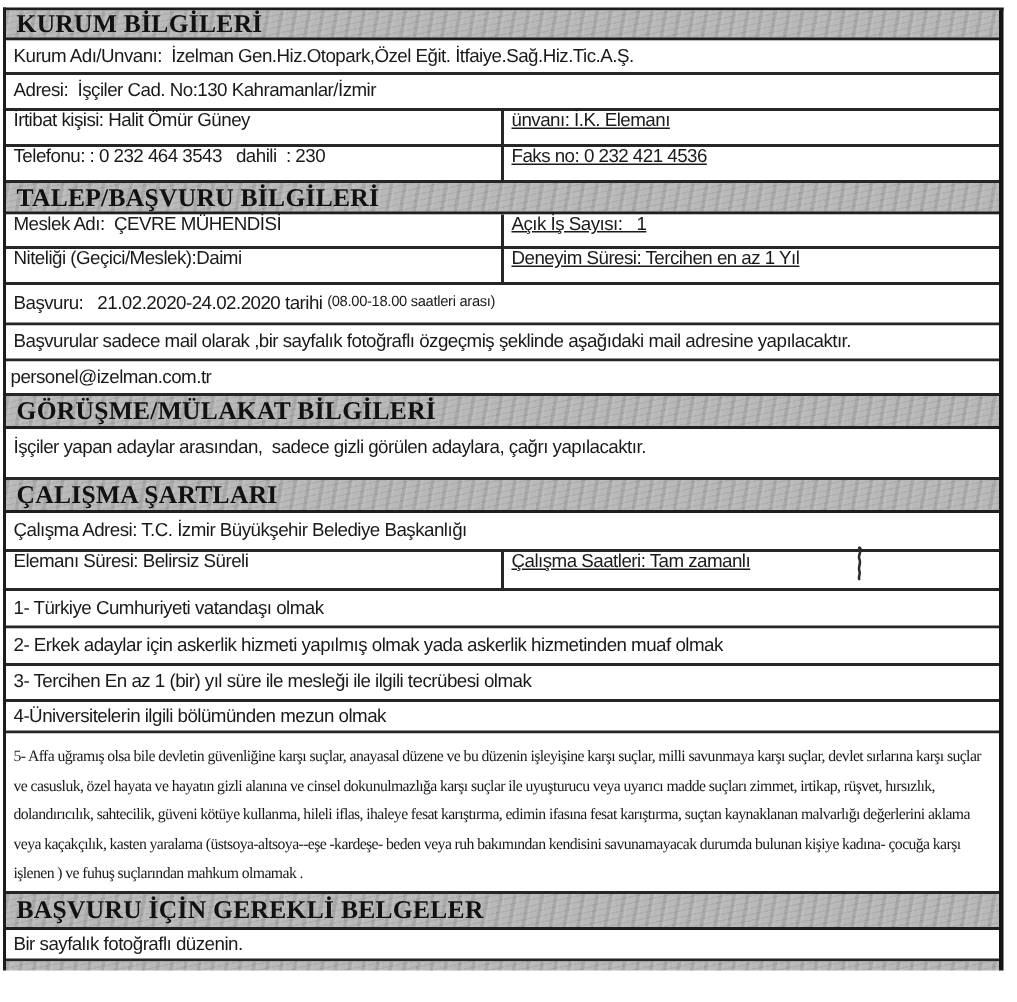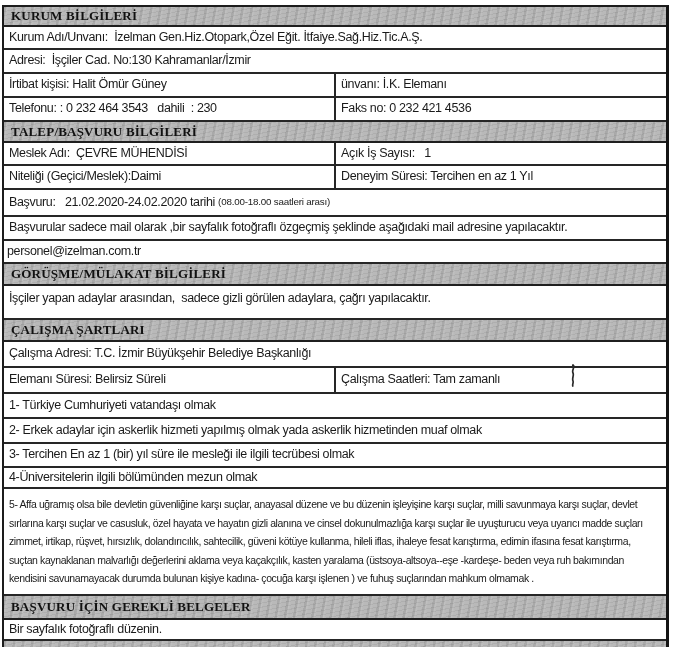--- a/index.html
+++ b/index.html
@@ -10,40 +10,40 @@
   .doc{
     position:absolute;left:2px;top:5px;width:667px;box-sizing:border-box;
     border-top:2px solid #1c1c1c;border-left:2px solid #1c1c1c;border-right:3px solid #141414;
     background:#ffffff;
   }
   .row{
     box-sizing:border-box;border-bottom:2px solid #262626;
     display:flex;align-items:center;padding-left:5px;background:#fff;
   }
   .row.nopad{padding-left:0;}
-  .cell{box-sizing:border-box;height:100%;display:flex;align-items:center;padding-left:5px;}
+  .cell{box-sizing:border-box;height:100%;display:flex;align-items:flex-start;padding-left:5px;}
   .cell.l{width:332px;border-right:2px solid #262626;}
-  .cell.r{flex:1;}
+  .cell.r{flex:1;text-decoration:underline;}
   .band{
     box-sizing:border-box;border-bottom:2px solid #1f1f1f;
     display:flex;align-items:center;padding-left:7px;
     background-color:#b9b9b9;
     background-image:
       repeating-linear-gradient(100deg, rgba(0,0,0,0.085) 0px, rgba(0,0,0,0.085) 2px, rgba(255,255,255,0.10) 3px, rgba(255,255,255,0) 5px, rgba(255,255,255,0) 9px),
       repeating-linear-gradient(168deg, rgba(0,0,0,0.06) 0px, rgba(0,0,0,0.06) 1px, rgba(255,255,255,0) 1px, rgba(255,255,255,0) 4px);
-    font-family:"Liberation Serif", serif;font-weight:bold;font-size:13px;
+    font-family:"Liberation Serif", serif;font-weight:bold;font-size:17px;
     letter-spacing:0.2px;color:#111;
   }
   .t{font-size:12.5px;letter-spacing:-0.35px;white-space:pre-wrap;line-height:1.1;}
   .b{font-weight:normal;}
   .sm{font-size:9.8px;letter-spacing:-0.2px;}
   .par-row{display:block;box-sizing:border-box;border-bottom:2px solid #262626;
     padding:5px 8px 0 5px;overflow:hidden;background:#fff;}
   .par{font-size:10.5px;letter-spacing:-0.4px;line-height:16.5px;text-align:justify;
-    white-space:normal;color:#1a1a1a;}
+    white-space:normal;color:#1a1a1a;font-family:Liberation Serif, serif;}
   .sliver{border-bottom:none;}
   .artifact{position:absolute;left:568px;top:364px;pointer-events:none;}
 </style>
 </head>
 <body>
 
 <div class="doc">
 
   <div class="band" style="height:20px">
     <span>KURUM BİLGİLERİ</span>

